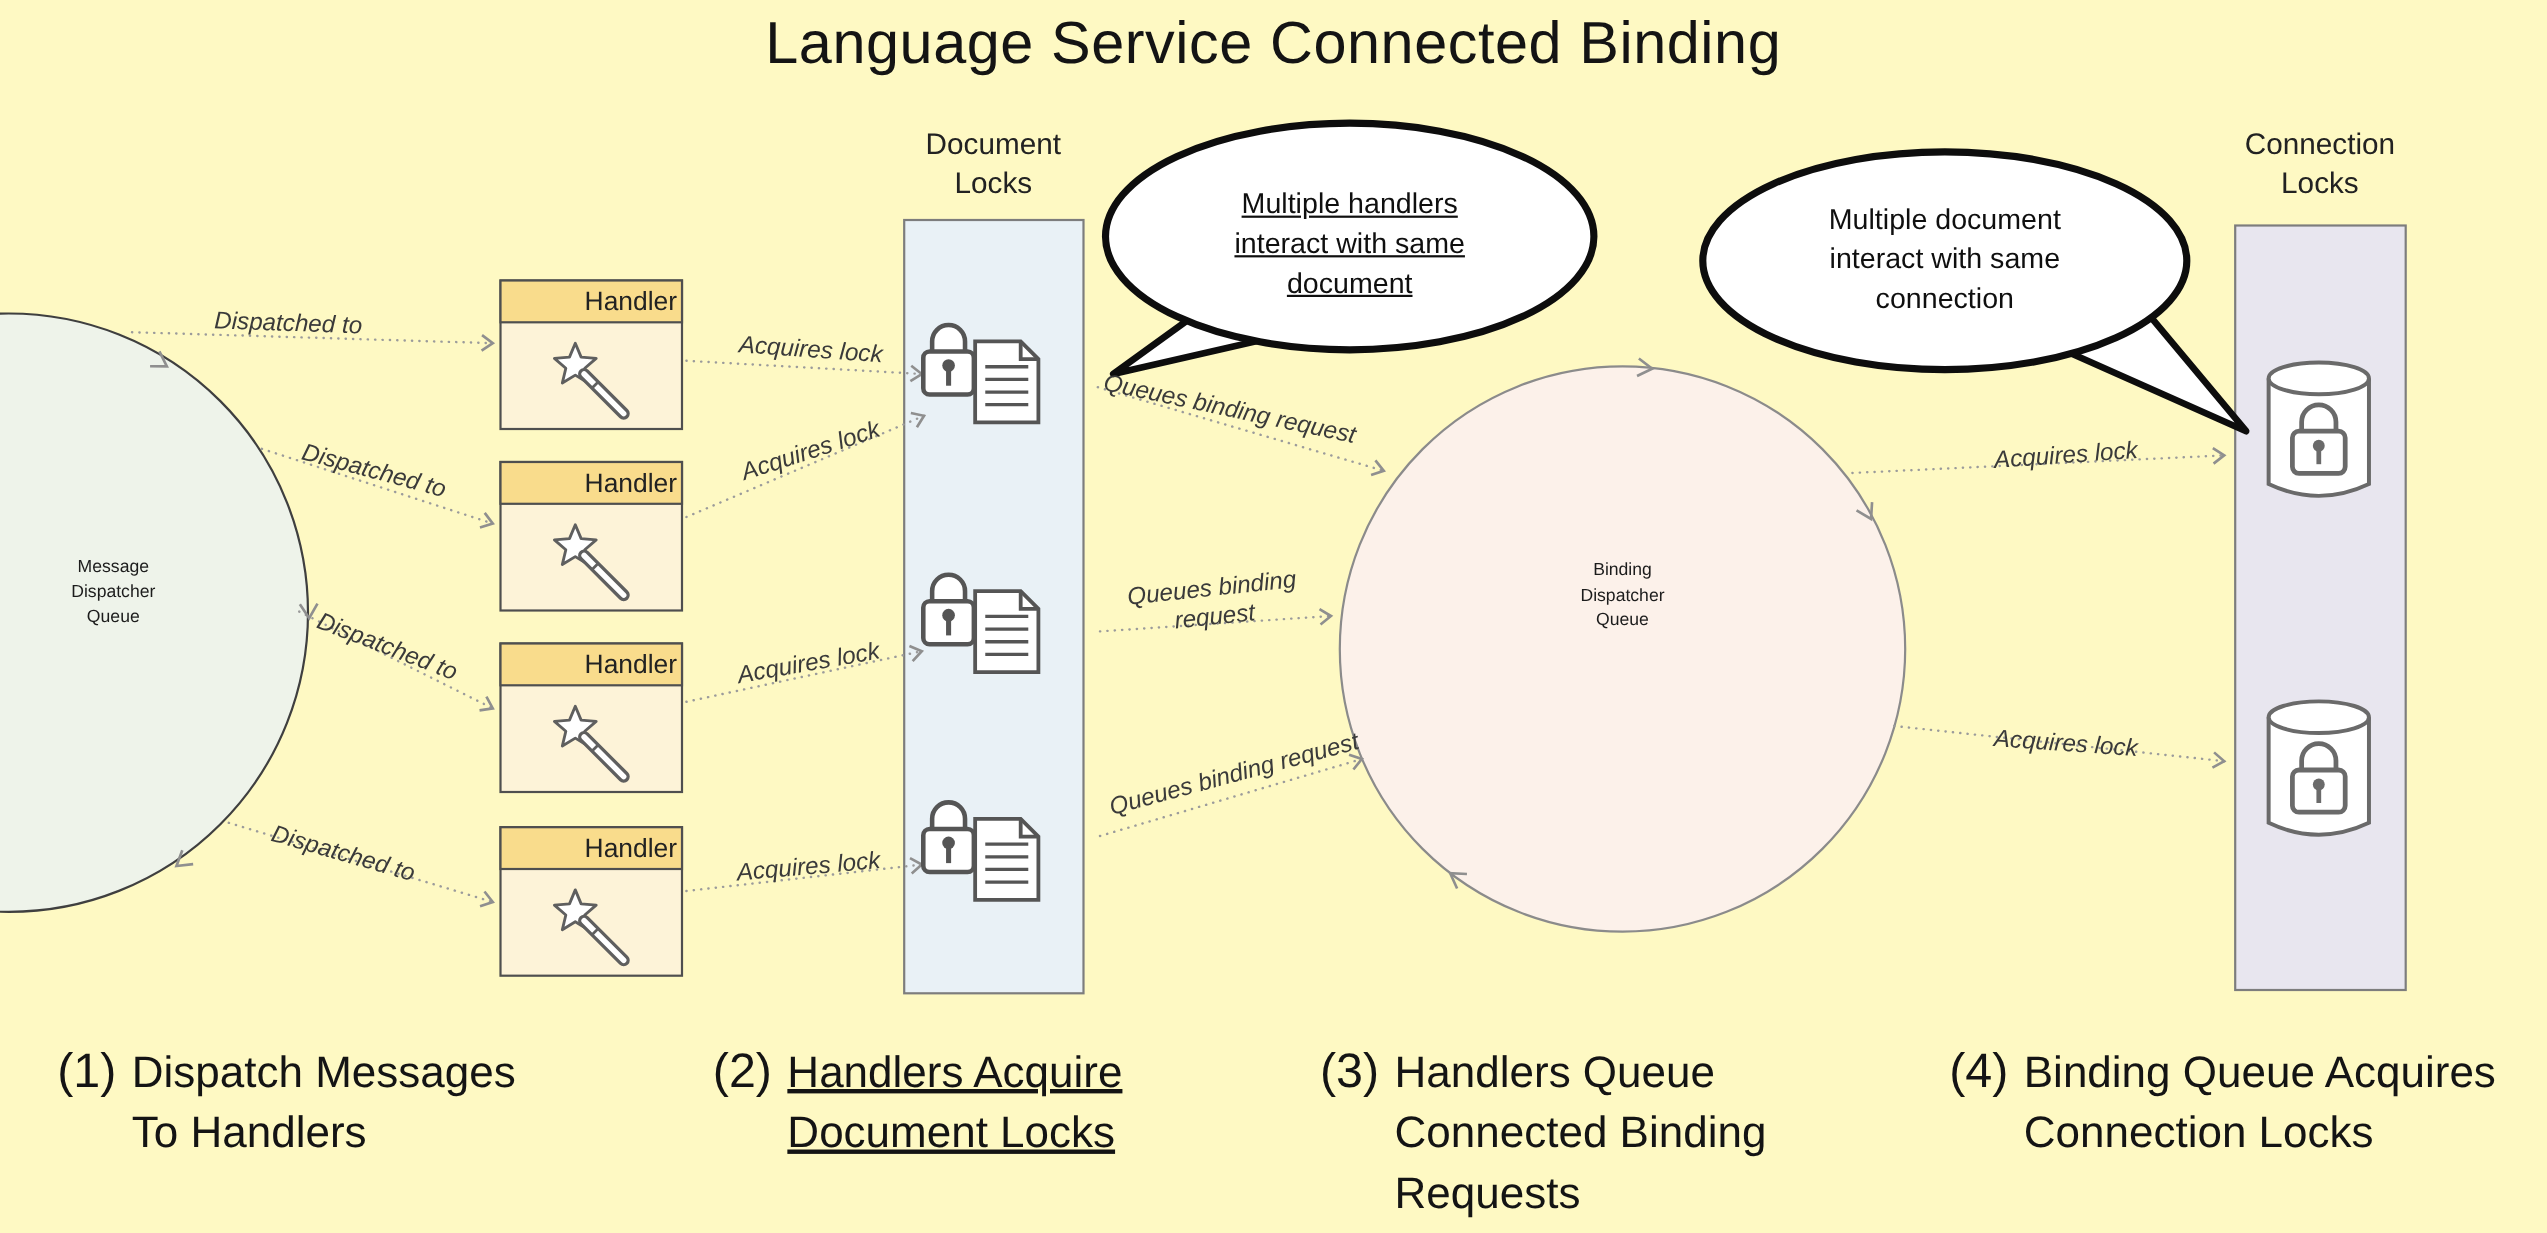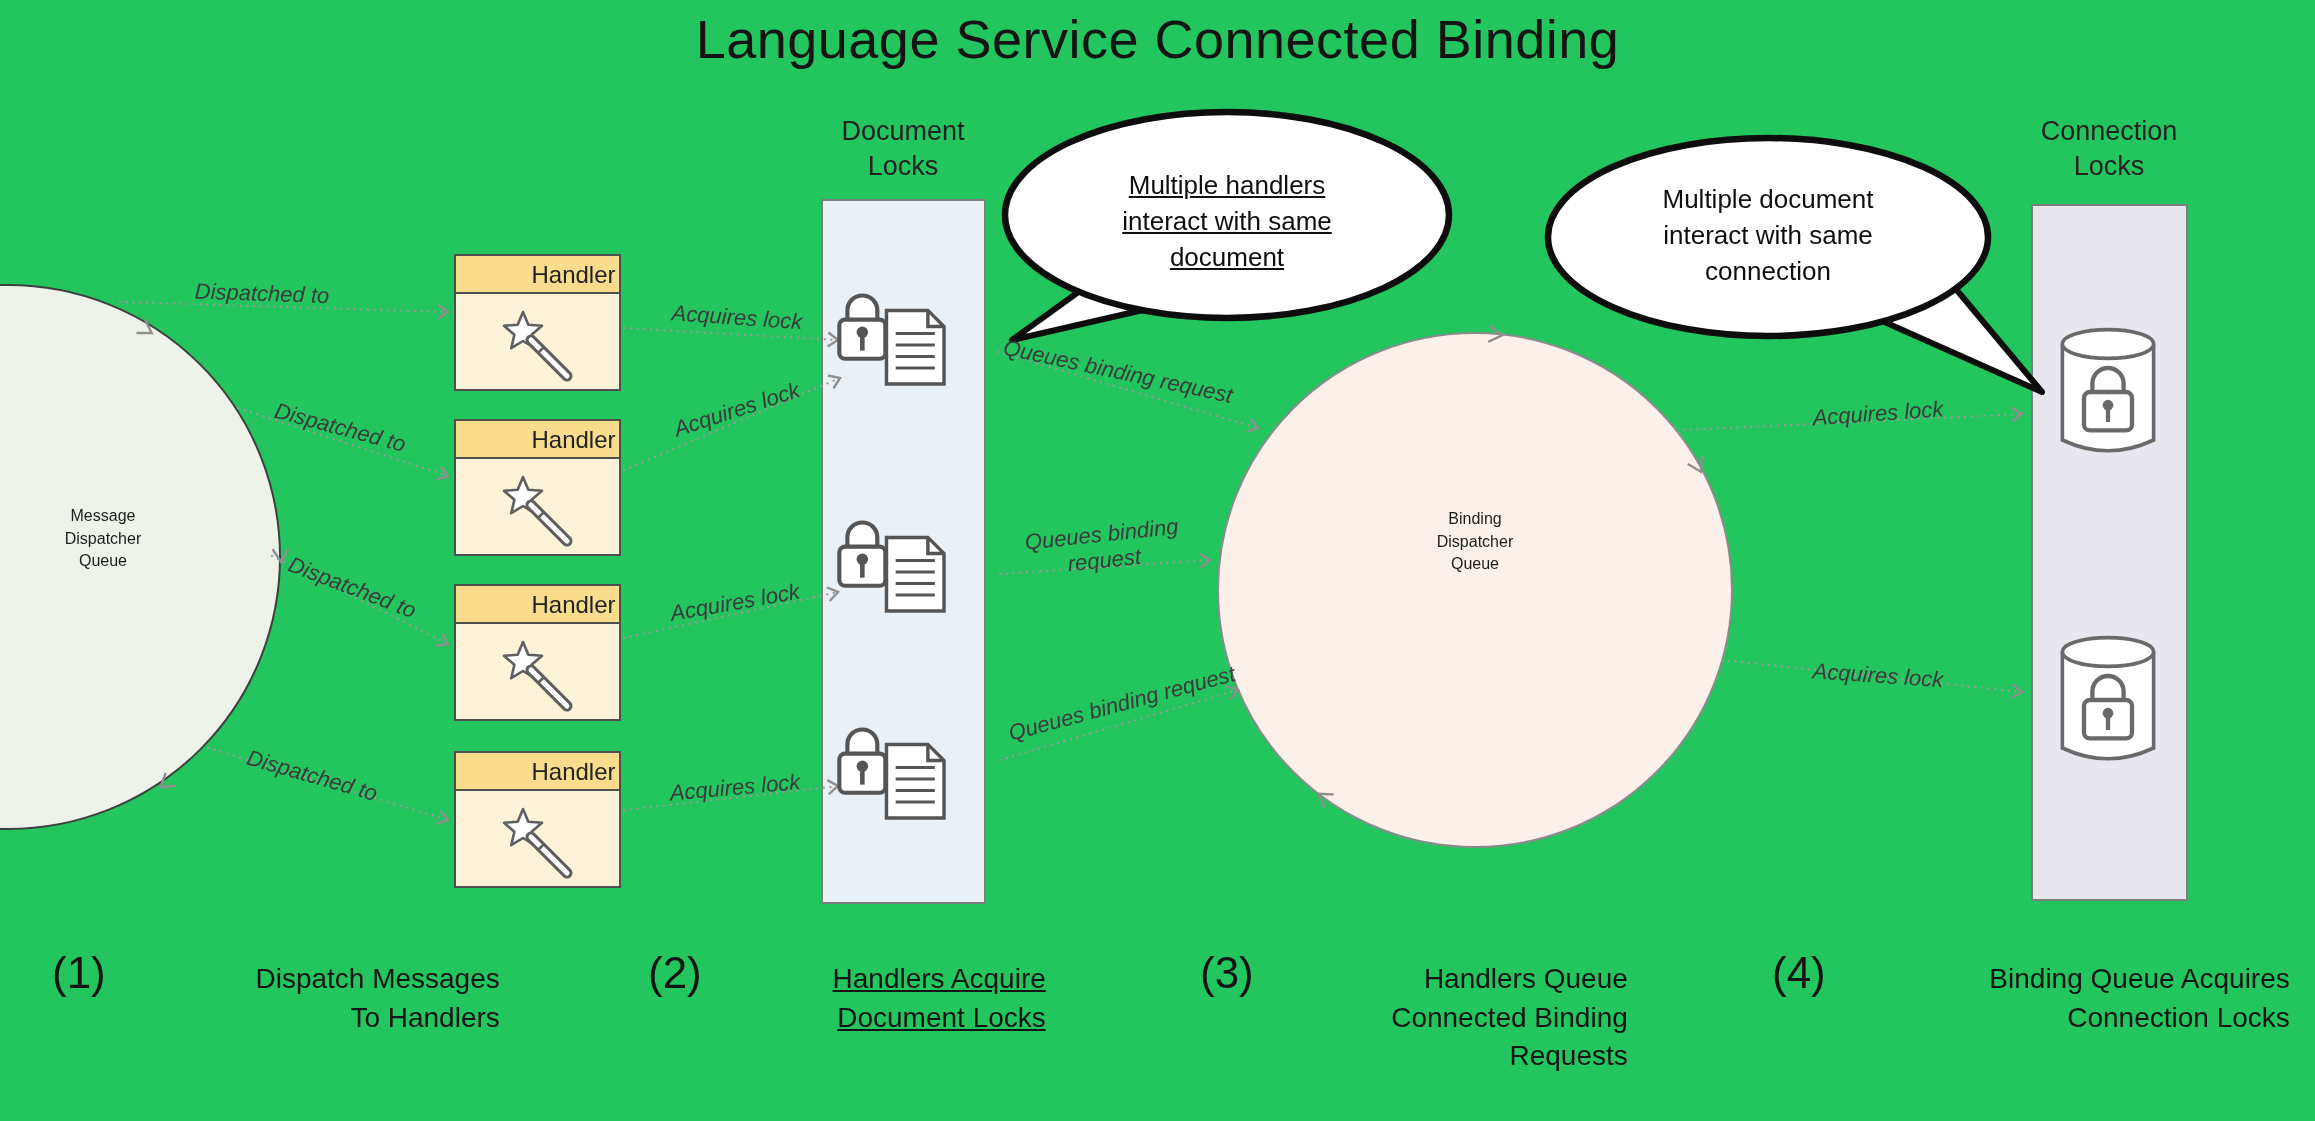--- a/index.html
+++ b/index.html
@@ -1,18 +1,18 @@
 <!DOCTYPE html>
 <html><head>
 <meta charset="utf-8">
 <style>
   html,body { margin:0; padding:0; background:#fff; }
   #stage {
     position:relative; width:2315px; height:1121px; overflow:hidden;
-    font-family:"Liberation Sans", sans-serif; background:#22c55e; color:#1c1c1c;
+    font-family:"Liberation Sans", sans-serif; background:#fef9c3; color:#1c1c1c;
   }
   #shapes { position:absolute; inset:0; }
 
   .title {
     position:absolute; left:0; right:0; top:8px; text-align:center;
     font-size:54px; color:#141414; letter-spacing:0.5px;
   }
   .block-label {
     position:absolute; text-align:center; white-space:pre-line; color:#1c1c1c;
     font-size:16px; line-height:1.42;
@@ -29,21 +29,21 @@
     font-size:26px; line-height:1.38; width:400px;
   }
   .edge-label {
     position:absolute; font-style:italic; font-size:22px; color:#3a3a3a;
     white-space:pre-line; text-align:center; line-height:1.2;
     transform:translate(-50%,-50%) rotate(var(--rot,0deg));
   }
   .caption { position:absolute; display:flex; gap:14px; align-items:baseline; }
   .caption-number { font-size:44px; color:#141414; flex:0 0 auto; }
   .caption-text {
-    text-align:right; white-space:pre-line; font-size:28px; line-height:1.38; color:#141414;
+    text-align:left; white-space:pre-line; font-size:40px; line-height:1.38; color:#141414;
   }
 
   .flow {
     fill:none; stroke:#9b9b9b; stroke-width:2.2;
     stroke-dasharray:0.2 6.5; stroke-linecap:round;
     marker-end:url(#arrhead);
   }
   .chev { stroke:#8f8f8f; stroke-width:2.4; fill:none; }
 </style>
 </head>

